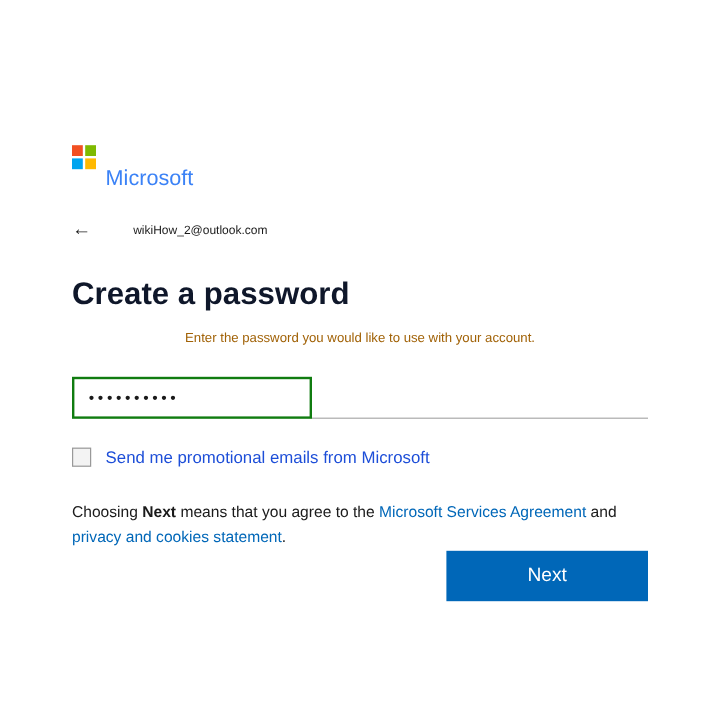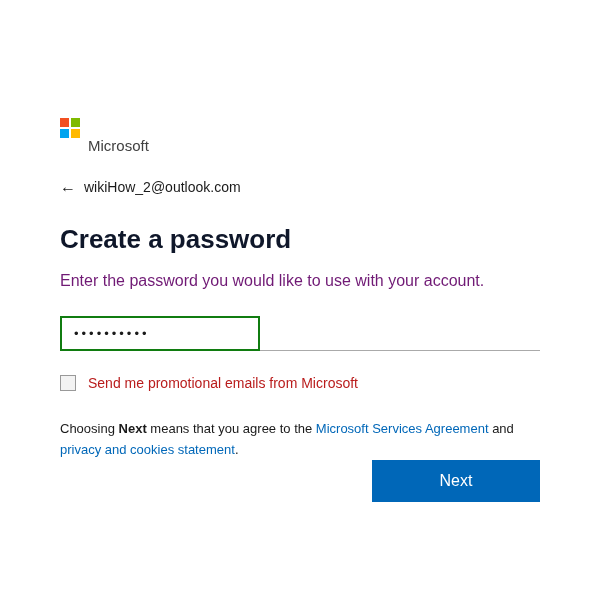--- a/index.html
+++ b/index.html
@@ -38,57 +38,59 @@
       gap: 2px;
       margin-right: 8px;
       flex-shrink: 0;
     }
 
     .ms-grid-cell {
       display: block;
     }
 
     .ms-text {
-      font-size: 15px;
-      color: #404040;
+      font-size: 18px;
+      color: #3b82f6;
       font-weight: 400;
       margin-top: 35px;
     }
 
     .back-row {
       display: flex;
       align-items: center;
       margin-bottom: 28px;
       color: #1a1a1a;
       font-size: 14px;
     }
 
     .back-arrow {
       margin-right: 8px;
       font-size: 16px;
       color: #1a1a1a;
     }
 
     .back-email {
-      font-size: 14px;
-      color: #1a1a1a;
+      font-size: 10px;
+      color: #1a1a1a;
+      margin-left: 27px;
     }
 
     .page-title {
       font-size: 26px;
       font-weight: 700;
       color: #0f172a;
       margin-bottom: 14px;
     }
 
     .page-description {
-      font-size: 16px;
-      color: #701a75;
+      font-size: 11px;
+      color: #a16207;
       line-height: 1.5;
       margin-bottom: 20px;
+      text-align: center;
     }
 
     .password-field-wrapper {
       margin-bottom: 24px;
     }
 
     .password-dots {
       font-size: 13px;
       letter-spacing: 3px;
       color: #1a1a1a;
@@ -126,21 +128,21 @@
       background: #f3f3f3;
       margin-right: 12px;
       flex-shrink: 0;
       display: flex;
       align-items: center;
       justify-content: center;
     }
 
     .checkbox-label {
       font-size: 14px;
-      color: #b91c1c;
+      color: #1d4ed8;
     }
 
     .terms-text {
       font-size: 13px;
       color: #1a1a1a;
       line-height: 1.6;
     }
 
     .terms-link {
       color: #0067b8;

